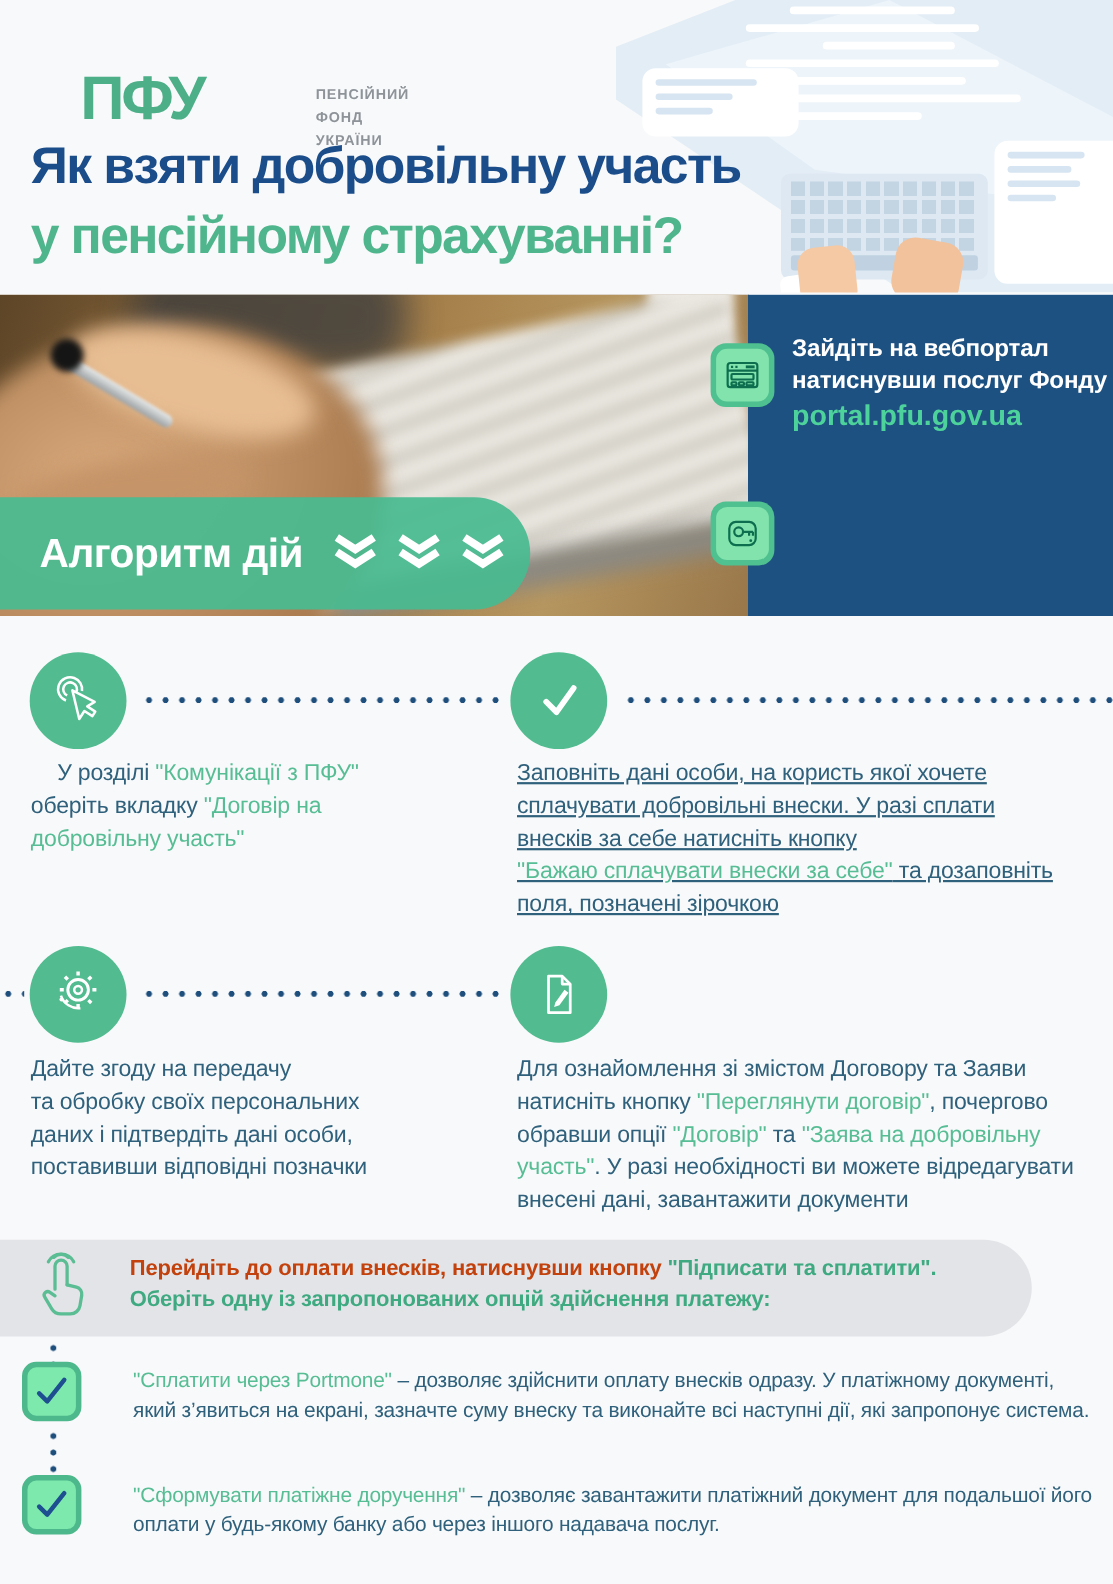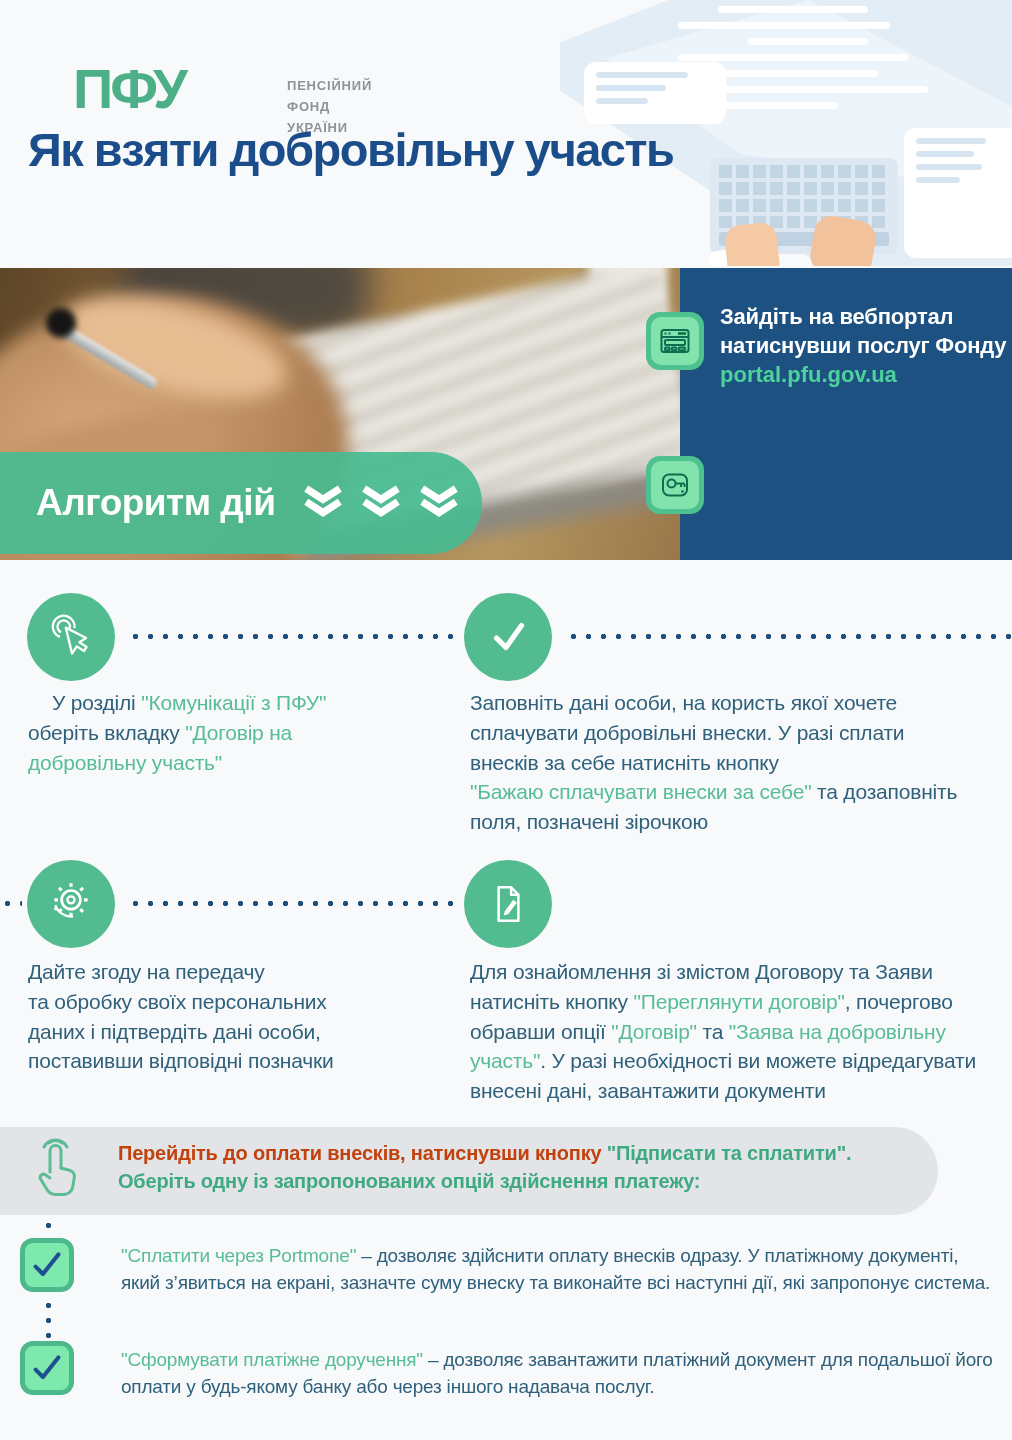--- a/index.html
+++ b/index.html
@@ -45,37 +45,37 @@
   .pf-pen{left:60px;top:54px;width:112px;height:12px;background:linear-gradient(180deg,#e8eaea,#9aa0a2);border-radius:6px;transform:rotate(31deg);transform-origin:left center;filter:blur(1.5px);}
   .pf-cap{left:46px;top:40px;width:30px;height:30px;background:#151515;border-radius:50%;filter:blur(3px);}
   .panel{position:absolute;left:680px;top:268px;width:332px;height:292px;background:#1d5181;z-index:1;}
   .tile{position:absolute;width:58px;height:58px;border-radius:14px;background:#4fc08f;display:flex;align-items:center;justify-content:center;z-index:3;}
   .tile-inner{width:48px;height:48px;border-radius:10px;background:#82e3ad;display:flex;align-items:center;justify-content:center;}
   .tile1{left:646px;top:312px;}
   .tile2{left:646px;top:456px;}
   .panel-text{position:absolute;width:288px;color:#ffffff;font-weight:bold;font-size:22px;line-height:1.32;white-space:pre-line;letter-spacing:-.2px;z-index:3;}
   .ptext1{left:720px;top:302px;}
   .ptext2{left:720px;top:452px;}
-  .panel-link{position:absolute;left:720px;top:362px;font-size:22px;font-weight:bold;color:#4ed29b;z-index:3;text-decoration:none;}
+  .panel-link{position:absolute;left:720px;top:362px;font-size:26px;font-weight:bold;color:#4ed29b;z-index:3;text-decoration:none;}
   .pill{position:absolute;left:0;top:452px;width:482px;height:102px;background:rgba(72,187,144,.92);border-radius:0 52px 52px 0;
     display:flex;align-items:center;padding-left:36px;box-sizing:border-box;z-index:3;}
   .pill-label{font-size:37px;font-weight:bold;color:#ffffff;letter-spacing:-.5px;}
   .chevrons{display:flex;gap:14px;margin-left:26px;}
   
   .step-circle{position:absolute;width:88px;height:88px;border-radius:50%;background:#52bb90;display:flex;align-items:center;justify-content:center;z-index:2;}
   .c1{left:27px;top:593px;} .c2{left:464px;top:593px;} .c3{left:27px;top:860px;} .c4{left:464px;top:860px;}
   .hdots{position:absolute;height:7px;background-image:radial-gradient(circle,#1d4e7c 2.4px,rgba(0,0,0,0) 3px);
     background-size:15px 7px;background-repeat:repeat-x;background-position:left center;}
   .hd1{left:128px;top:633px;width:330px;} .hd2{left:566px;top:633px;width:446px;}
   .hd3{left:0;top:900px;width:22px;} .hd4{left:128px;top:900px;width:330px;}
   .vdots{position:absolute;width:7px;background-image:radial-gradient(circle,#1d4e7c 2.4px,rgba(0,0,0,0) 3px);
     background-size:7px 15px;background-repeat:repeat-y;}
   .vd1{left:45px;top:1218px;height:20px;} .vd2{left:45px;top:1298px;height:42px;}
   .step-text{position:absolute;font-size:21px;line-height:1.42;white-space:pre-line;letter-spacing:-.2px;color:#2f617c;}
-  .s1{left:28px;top:688px;width:430px;} .s2{left:470px;top:688px;width:535px;}
+  .s1{left:28px;top:688px;width:430px;} .s2{left:470px;top:688px;width:535px;text-decoration:underline;}
   .s3{left:28px;top:957px;width:430px;} .s4{left:470px;top:957px;width:540px;}
   
   .banner{position:absolute;left:0;top:1127px;width:938px;height:88px;background:#e2e4e7;border-radius:0 44px 44px 0;}
   .banner-icon{position:absolute;left:24px;top:1136px;z-index:2;}
   .banner-text{position:absolute;left:118px;top:1139px;width:800px;font-size:20px;font-weight:bold;line-height:1.42;white-space:pre-line;letter-spacing:-.2px;z-index:2;}
   .optbox{position:absolute;width:54px;height:54px;border-radius:13px;background:#7ee9ac;border:5px solid #4db88b;box-sizing:border-box;
     display:flex;align-items:center;justify-content:center;}
   .ob1{left:20px;top:1238px;} .ob2{left:20px;top:1341px;}
   .opt-text{position:absolute;font-size:19px;line-height:1.4;width:878px;letter-spacing:-.2px;color:#2f617c;}
   .ot1{left:121px;top:1243px;} .ot2{left:121px;top:1347px;}
@@ -118,20 +118,21 @@
   </div>
 
   <div class="logo-abbr">ПФУ</div>
   <div class="logo-org">
     <div>ПЕНСІЙНИЙ</div>
     <div>ФОНД</div>
     <div>УКРАЇНИ</div>
   </div>
 
   <div class="title1">Як взяти добровільну участь</div>
+  <div class="title2">у пенсійному страхуванні?</div>
 
   <div class="photo">
     <div class="pf pf-wood"></div>
     <div class="pf pf-dark"></div>
     <div class="pf pf-paper"></div>
     <div class="pf pf-kb"></div>
     <div class="pf pf-kbedge"></div>
     <div class="pf pf-hand"></div>
     <div class="pf pf-knuckle"></div>
     <div class="pf pf-fold"></div>

